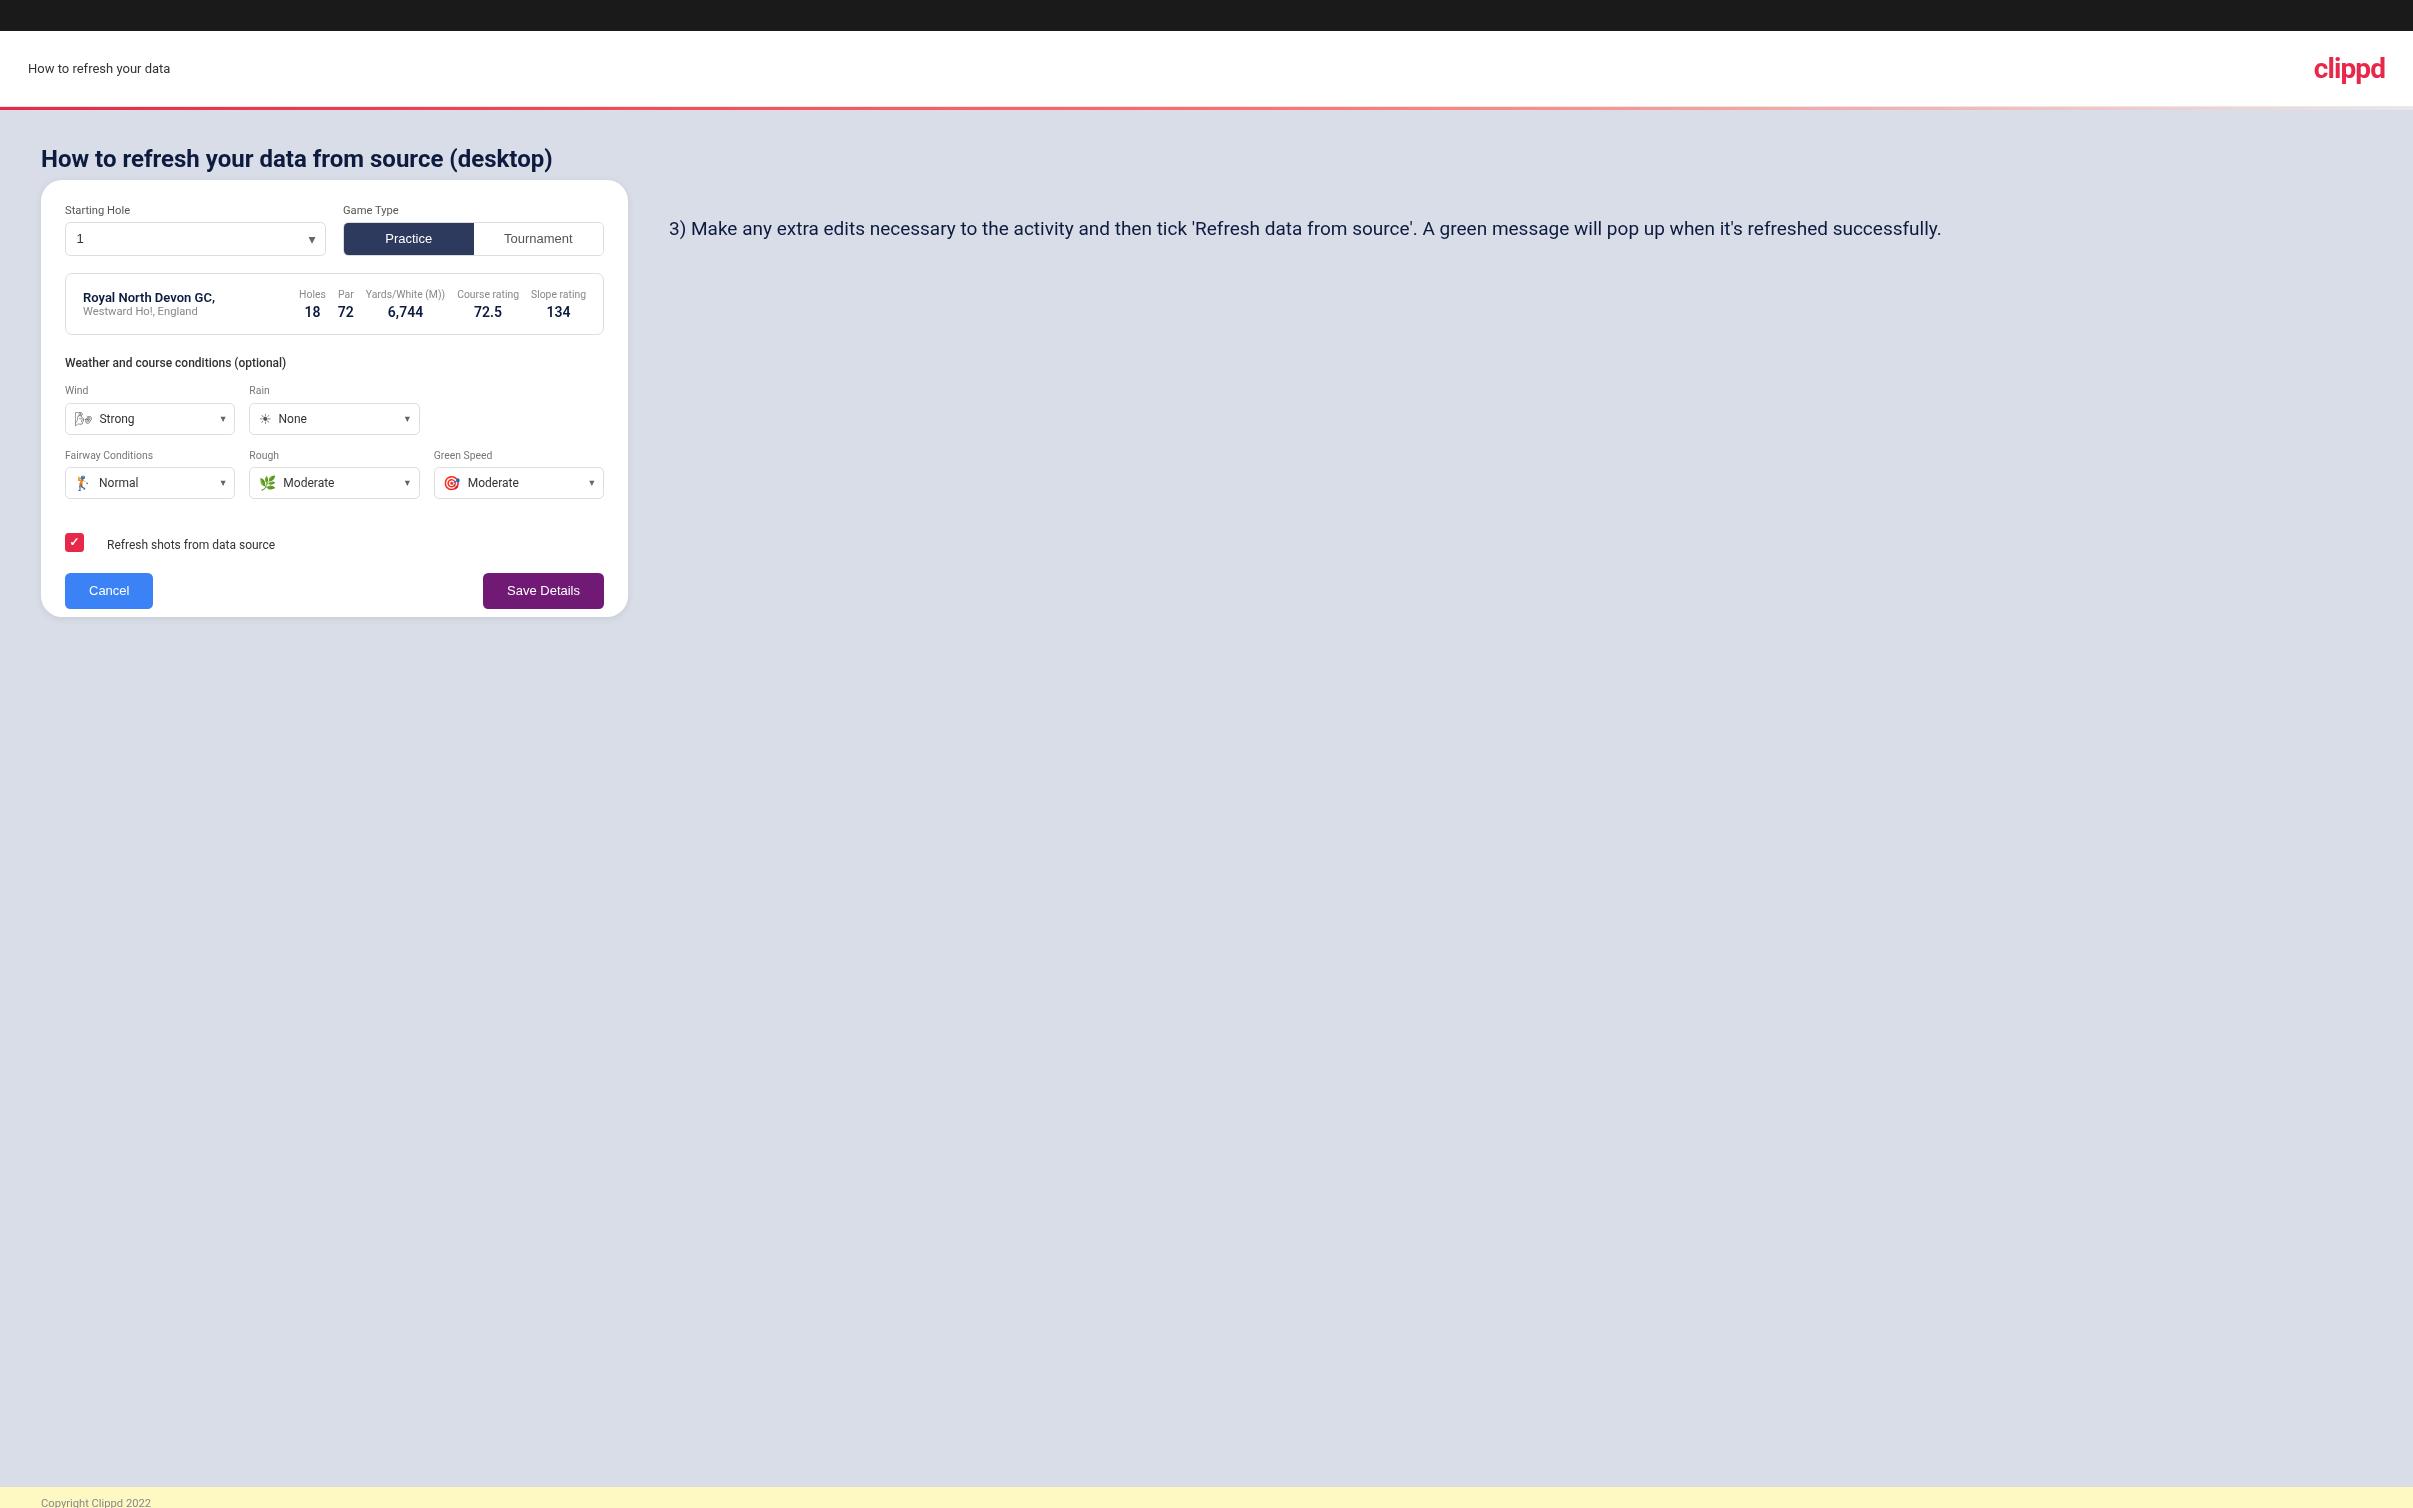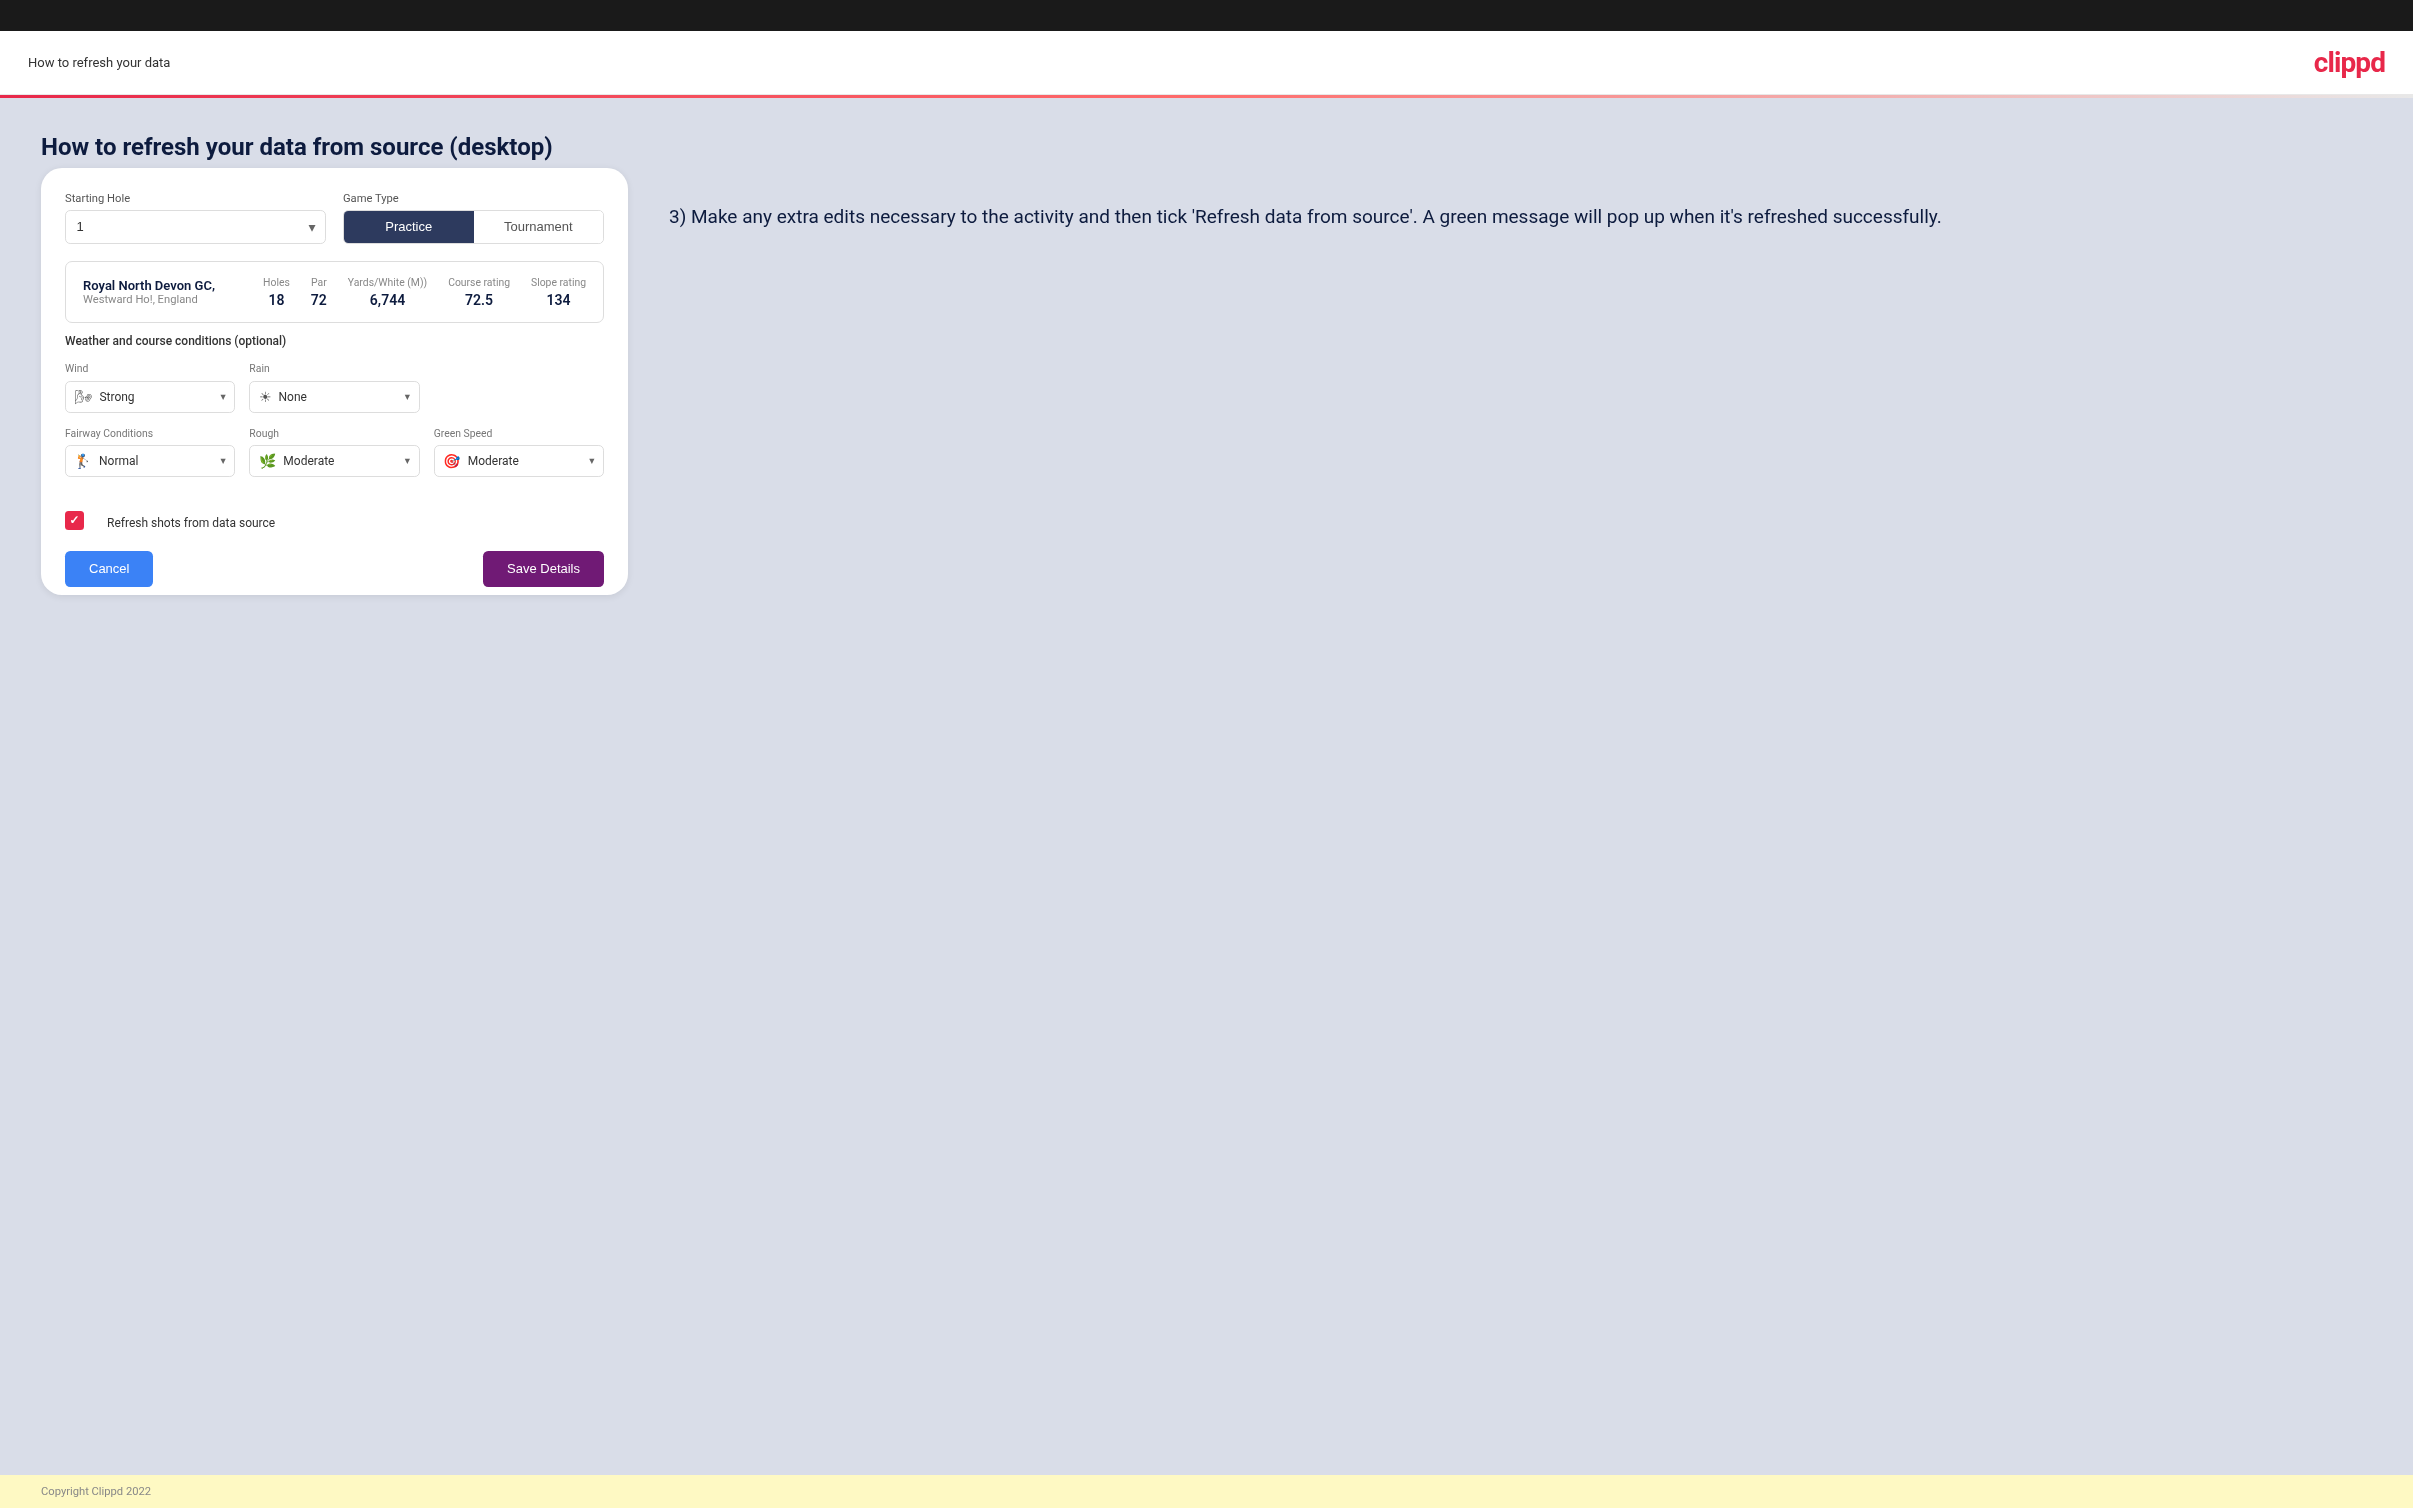--- a/index.html
+++ b/index.html
@@ -13,21 +13,21 @@
       background: #1a1a1a;
       height: 31px;
     }
 
     .header {
       background: #fff;
       display: flex;
       align-items: center;
       justify-content: space-between;
       padding: 0 28px;
-      height: 64px;
+      height: 76px;
       border-bottom: 1.7px solid #e8e8e8;
     }
 
     .header-title {
       font-size: 13px;
       color: #333;
       font-weight: 400;
     }
 
     .logo {
@@ -146,24 +146,24 @@
 
     .game-type-btn.active {
       background: #2d3a5e;
       color: #fff;
     }
 
     .course-info-box {
       border: 0.9px solid #ddd;
       border-radius: 7px;
       padding: 14px 17px;
-      margin-bottom: 11px;
+      margin-bottom: 21px;
       display: flex;
       align-items: center;
-      gap: 21px;
+      gap: 12px;
     }
 
     .course-name {
       flex: 1;
     }
 
     .course-name-main {
       font-weight: 600;
       font-size: 13px;
       color: #0d1b3e;

